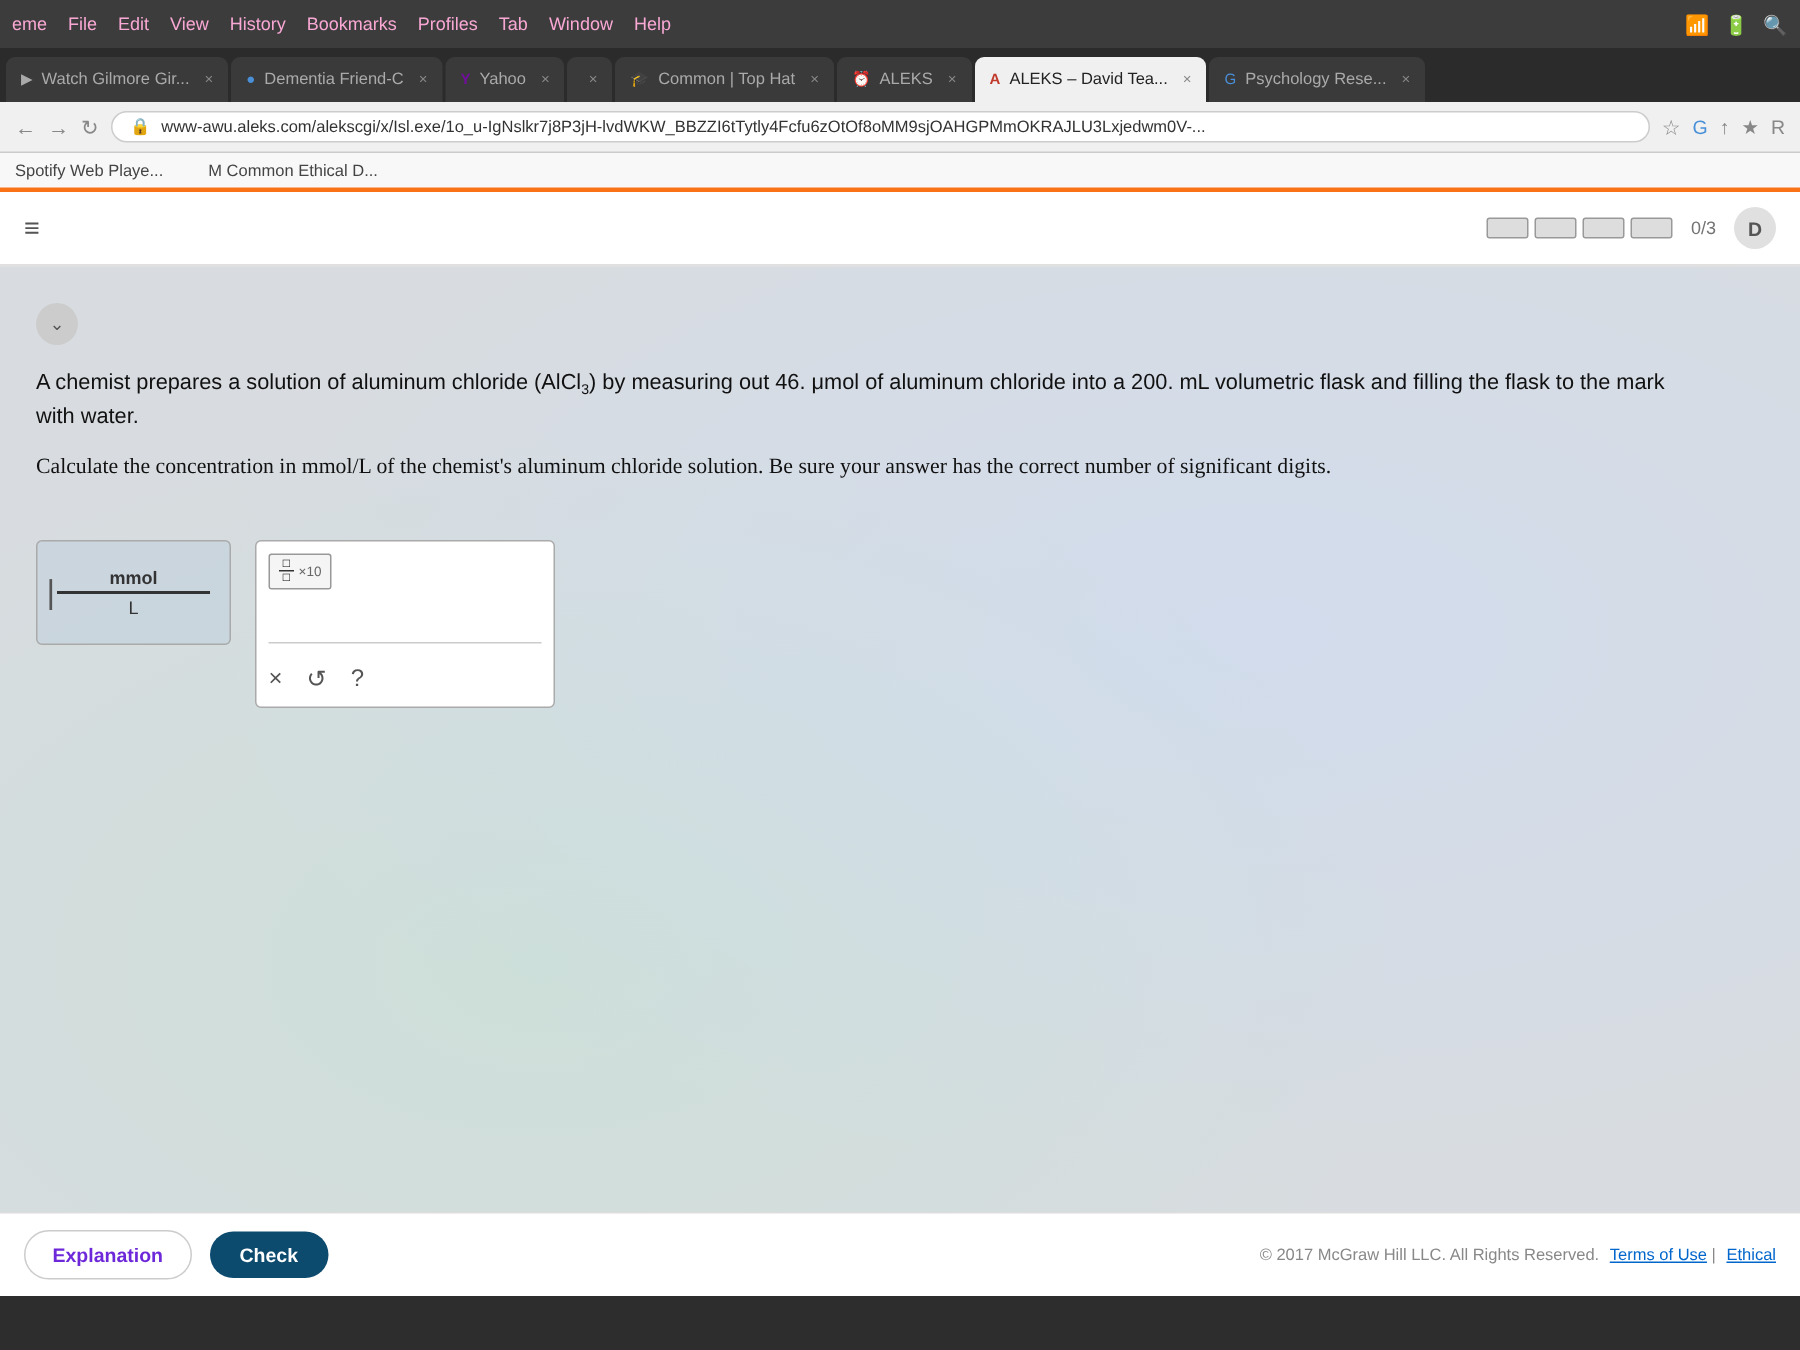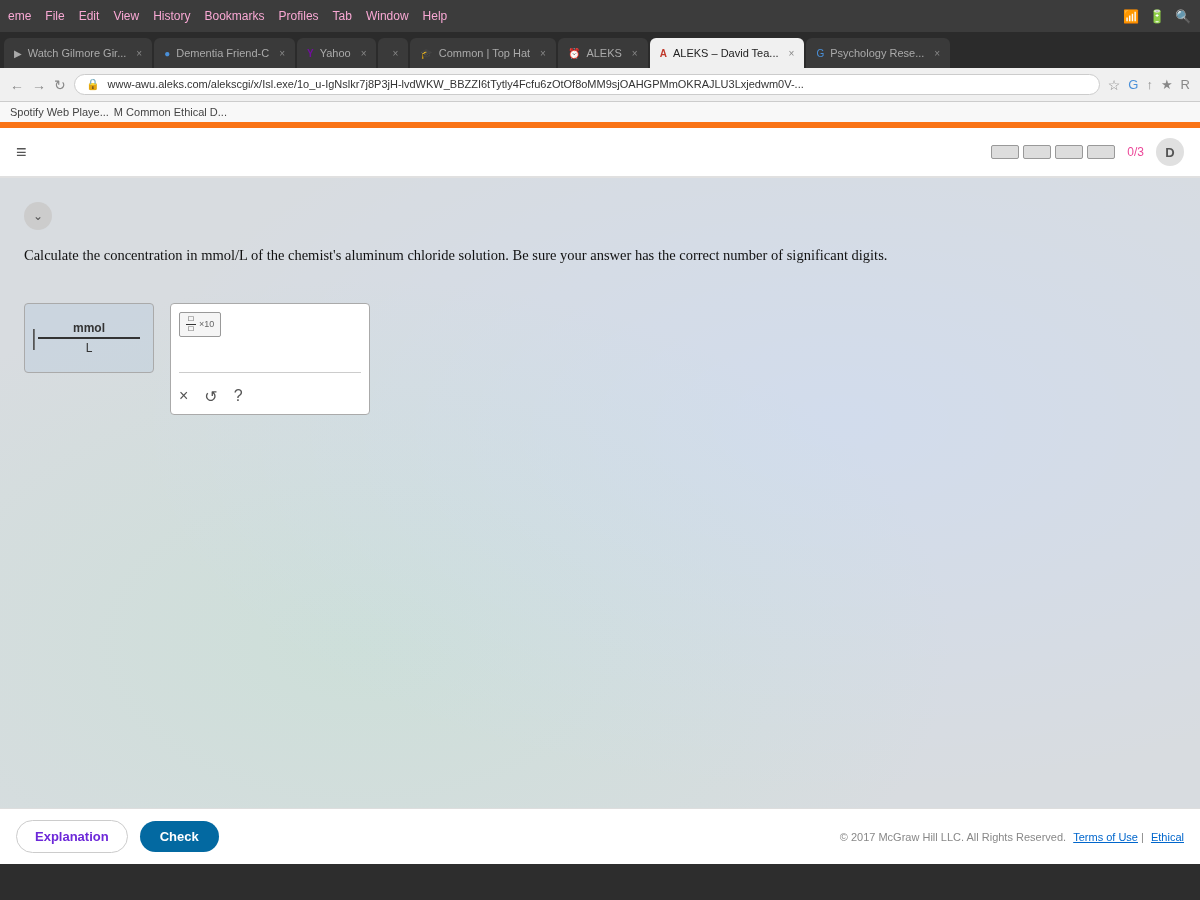--- a/index.html
+++ b/index.html
@@ -89,22 +89,22 @@
       white-space: nowrap;
       overflow: hidden;
       text-overflow: ellipsis;
     }
     .bookmarks-bar {
       background: #f8f8f8;
       height: 26px;
       display: flex;
       align-items: center;
       padding: 0 10px;
-      gap: 5px;
-      border-bottom: 6px solid #f97316;
+      gap: 30px;
+      border-bottom: 3px solid #f97316;
       font-size: 11px;
       color: #444;
     }
 
     
     .content-area {
       background: #e8e8e8;
       height: calc(900px - 32px - 36px - 34px - 26px - 36px);
       position: relative;
       overflow: hidden;
@@ -166,21 +166,21 @@
     }
     .progress-box {
       width: 28px;
       height: 14px;
       border: 1px solid #999;
       background: #ddd;
       border-radius: 2px;
     }
     .progress-count {
       font-size: 12px;
-      color: #ec4899;
+      color: #737373;
     }
     .help-circle {
       width: 28px;
       height: 28px;
       border-radius: 50%;
       background: #e0e0e0;
       display: flex;
       align-items: center;
       justify-content: center;
       font-size: 13px;
@@ -352,21 +352,21 @@
       background: #fff;
       border: 1px solid #ccc;
       border-radius: 20px;
       padding: 8px 18px;
       font-size: 13px;
       font-weight: bold;
       color: #6d28d9;
       cursor: pointer;
     }
     .btn-check {
-      background: #0369a1;
+      background: #0c4a6e;
       border: none;
       border-radius: 20px;
       padding: 8px 20px;
       font-size: 13px;
       font-weight: bold;
       color: #fff;
       cursor: pointer;
     }
     .footer-text {
       margin-left: auto;
@@ -477,20 +477,23 @@
         <div class="progress-box"></div>
       </div>
       <span class="progress-count">0/3</span>
       <div class="help-circle">D</div>
     </div>
   </div>
 
   <div class="question-wrapper">
     <div class="chevron-btn">⌄</div>
 
+    <div class="question-text">
+      <span>A chemist prepares a solution of aluminum chloride (AlCl</span><sub>3</sub><span>) by measuring out 46. μmol of aluminum chloride into a 200. mL volumetric flask and filling the flask to the mark with water.</span>
+    </div>
     <div class="question-instruction">
       <span>Calculate the concentration in mmol/L of the chemist's aluminum chloride solution. Be sure your answer has the correct number of significant digits.</span>
     </div>
   </div>
 
   <div class="answer-area">
 
     <div class="fraction-input">
       <span class="fraction-cursor">|</span>
       <span class="fraction-numerator">mmol</span>

